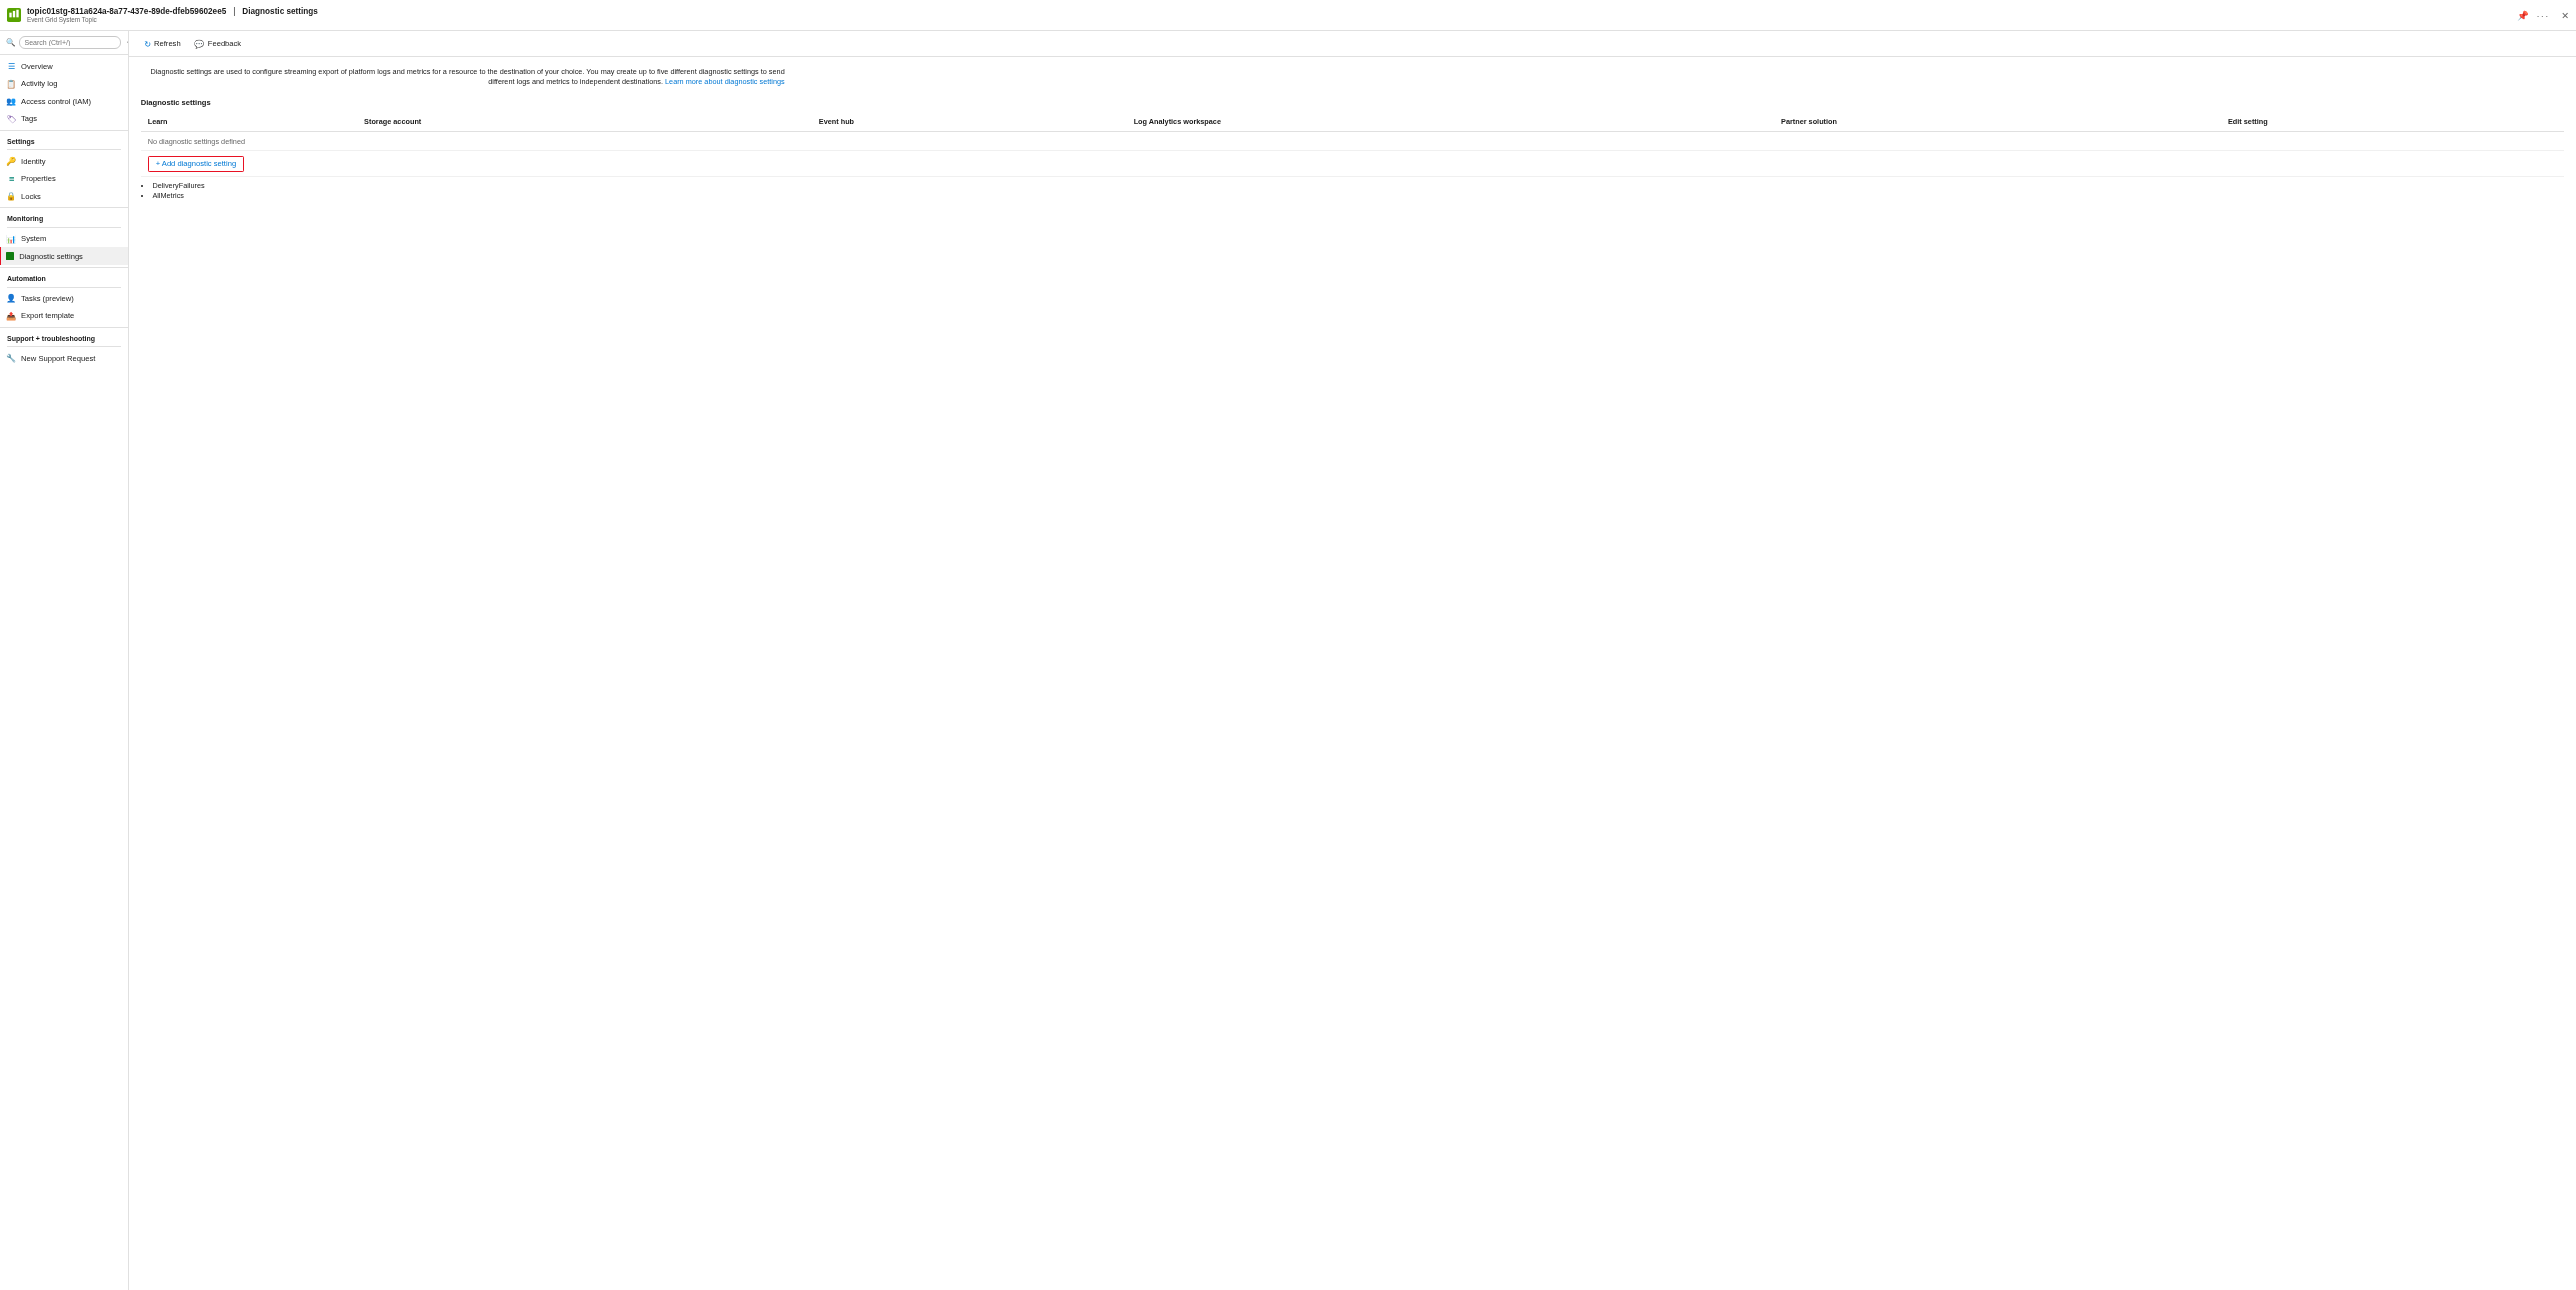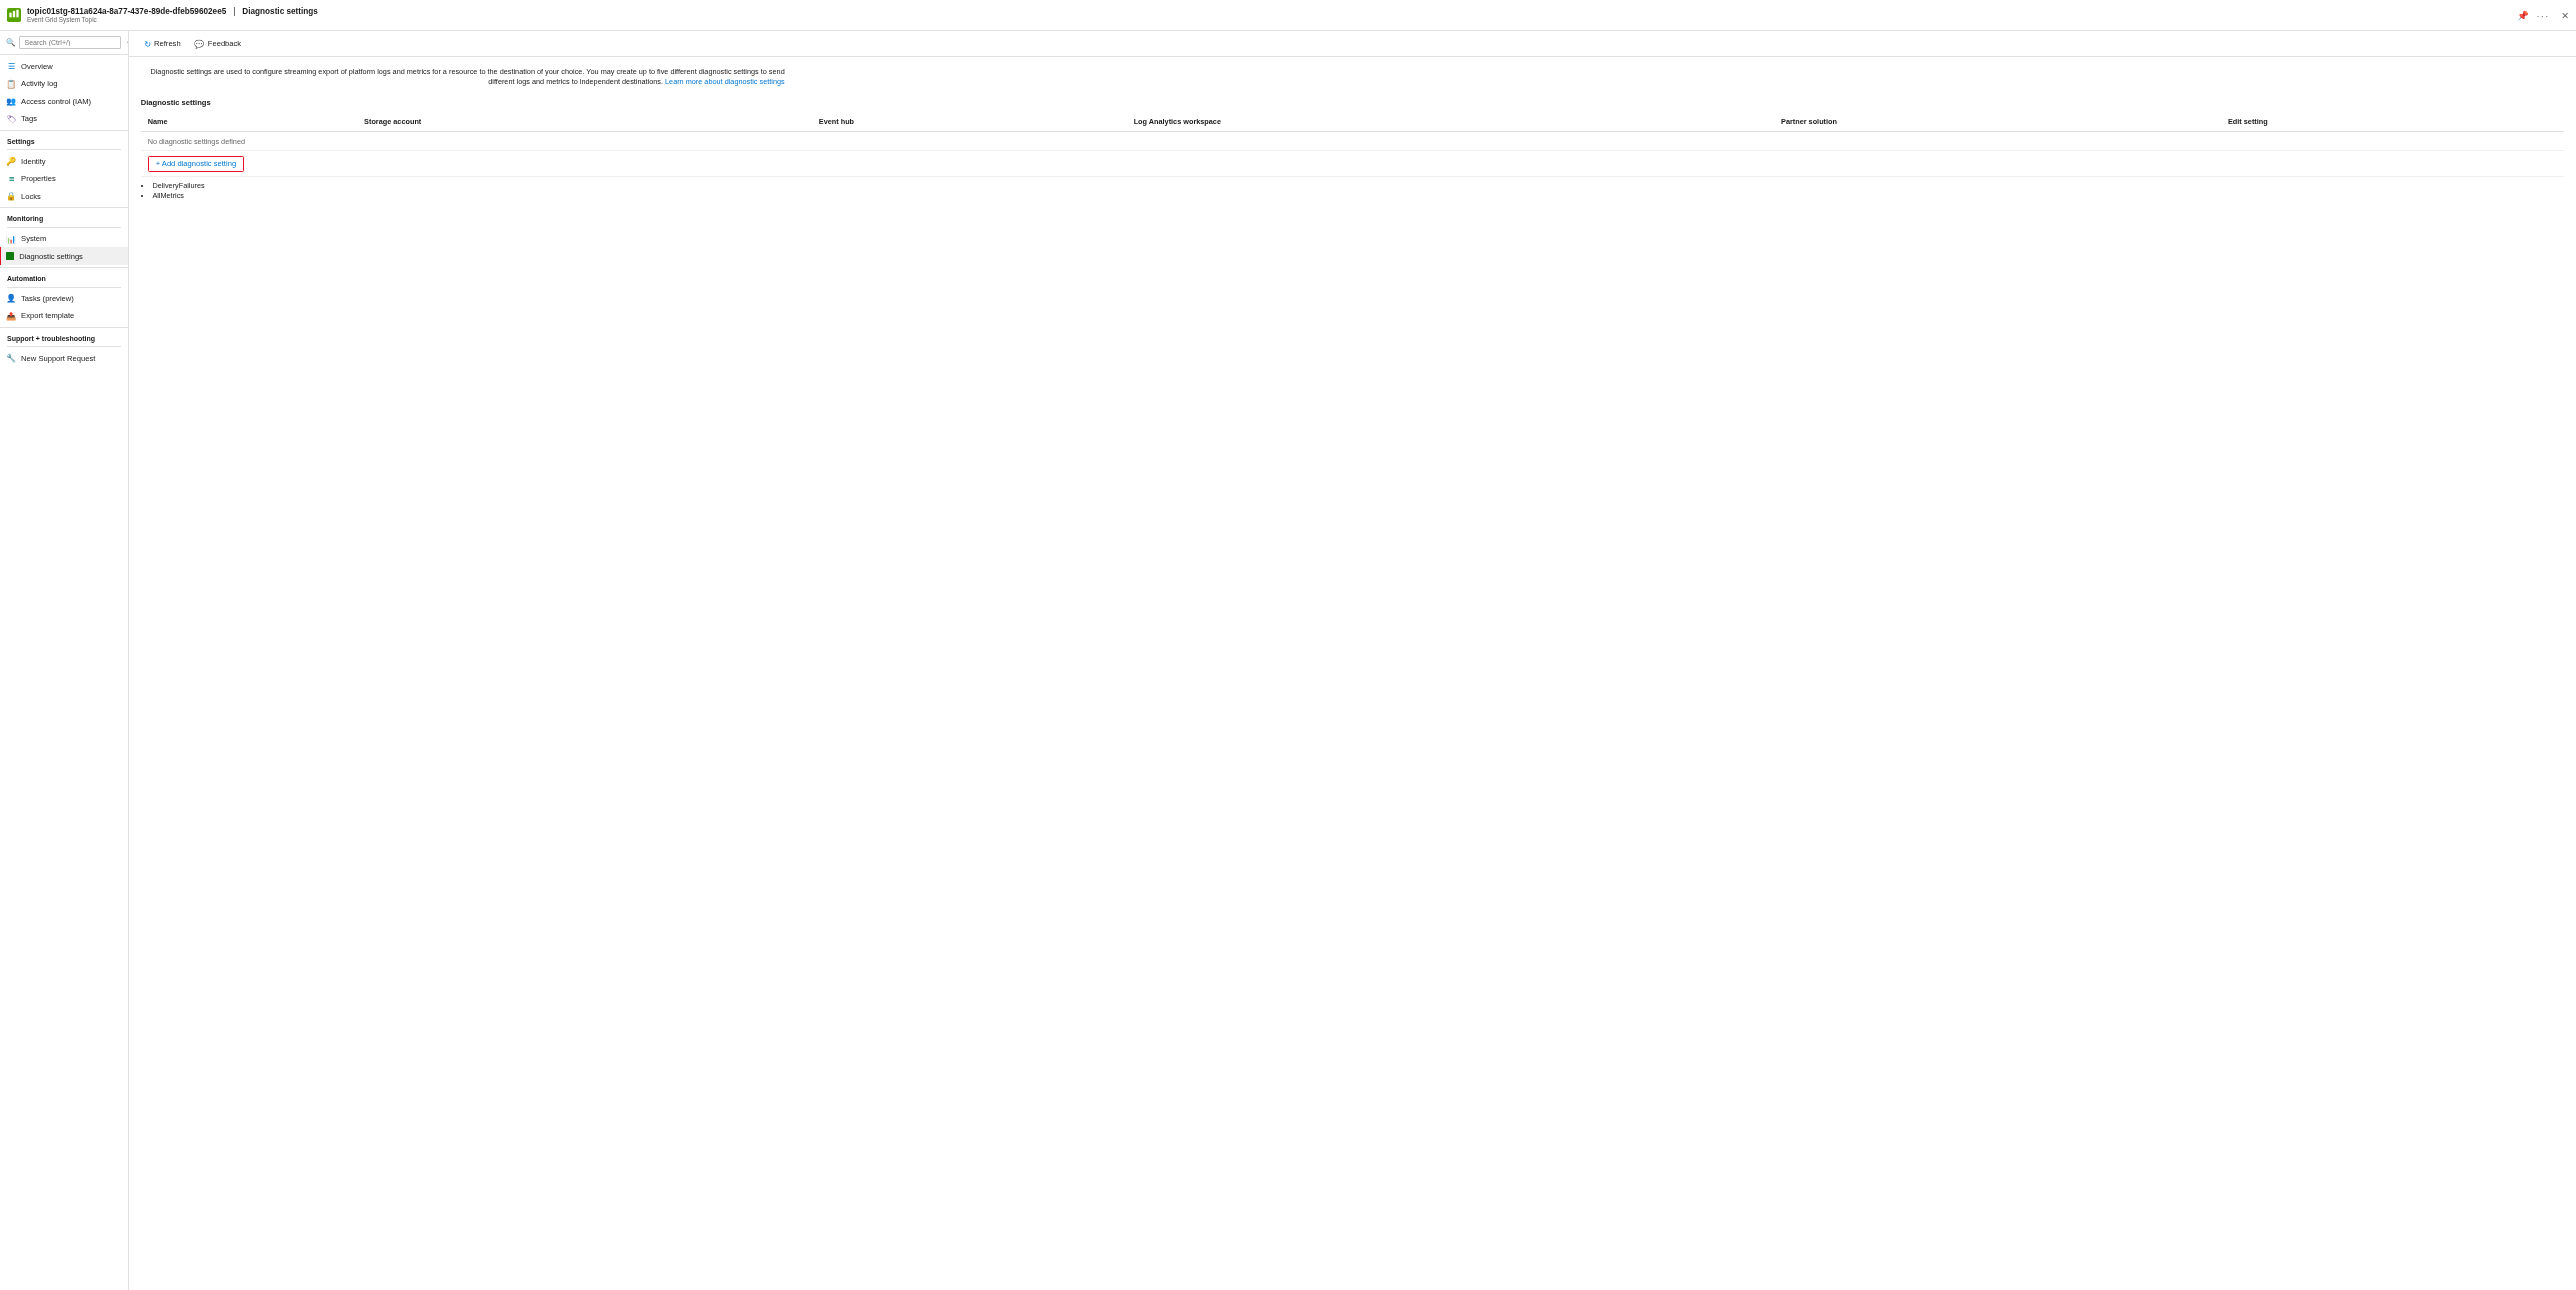--- a/index.html
+++ b/index.html
@@ -13,21 +13,21 @@
     .title-bar-text .sub-title { font-size: 6.4px; color: #666; }
     .title-bar-actions { display: flex; gap: 7px; align-items: center; }
     .title-bar-actions span { font-size: 9.4px; color: #666; cursor: pointer; }
 
     
     .main-layout { display: flex; flex: 1; overflow: hidden; }
 
     
     .sidebar { width: 129px; background: #fff; border-right: 0.6px solid #e0e0e0; overflow-y: auto; flex-shrink: 0; display: flex; flex-direction: column; }
     .search-container { padding: 4.7px 5.9px; border-bottom: 0.6px solid #e0e0e0; display: flex; align-items: center; gap: 3.5px; }
-    .search-input { flex: 1; border: 0.6px solid #c8c8c8; padding: 2.3px 4.7px; font-size: 7px; color: #666; background: #fff; border-radius: 1px; }
+    .search-input { flex: 1; border: 0.6px solid #c8c8c8; padding: 2.3px 4.7px; font-size: 7px; color: #666; background: #fff; border-radius: 6px; }
     .collapse-btn { font-size: 8.2px; color: #666; cursor: pointer; padding: 1.2px 2.3px; }
 
     .sidebar-nav { padding: 2.3px 0; flex: 1; }
     .sidebar-item { display: flex; align-items: center; padding: 4.1px 7px; cursor: pointer; gap: 4.7px; font-size: 7.6px; color: #1a1a1a; }
     .sidebar-item.active-bordered { background: #f0f0f0; border-left: 1.8px solid #e81123; padding-left: 5.3px; }
     .sidebar-icon { width: 9.4px; height: 9.4px; display: inline-flex; align-items: center; justify-content: center; flex-shrink: 0; font-size: 8.2px; }
 
     .sidebar-section-label { padding: 7px 7px 2.3px 7px; font-size: 7px; font-weight: 600; color: #1a1a1a; border-top: 0.6px solid #e0e0e0; margin-top: 2.3px; }
     .sidebar-divider { height: 0.6px; background: #e0e0e0; margin: 2.3px 7px; }
 
@@ -186,21 +186,21 @@
         <span>Diagnostic settings are used to configure streaming export of platform logs and metrics for a resource to the destination of your choice. You may create up to five different diagnostic settings to send different logs and metrics to independent destinations.</span>
         <span> </span>
         <a href="#">Learn more about diagnostic settings</a>
       </p>
 
       <div class="section-title">Diagnostic settings</div>
 
       <table class="diag-table">
         <thead>
           <tr>
-            <th>Name</th>
+            <th>Learn</th>
             <th>Storage account</th>
             <th>Event hub</th>
             <th>Log Analytics workspace</th>
             <th>Partner solution</th>
             <th>Edit setting</th>
           </tr>
         </thead>
         <tbody>
           <tr class="no-settings-row">
             <td colspan="6">No diagnostic settings defined</td>

